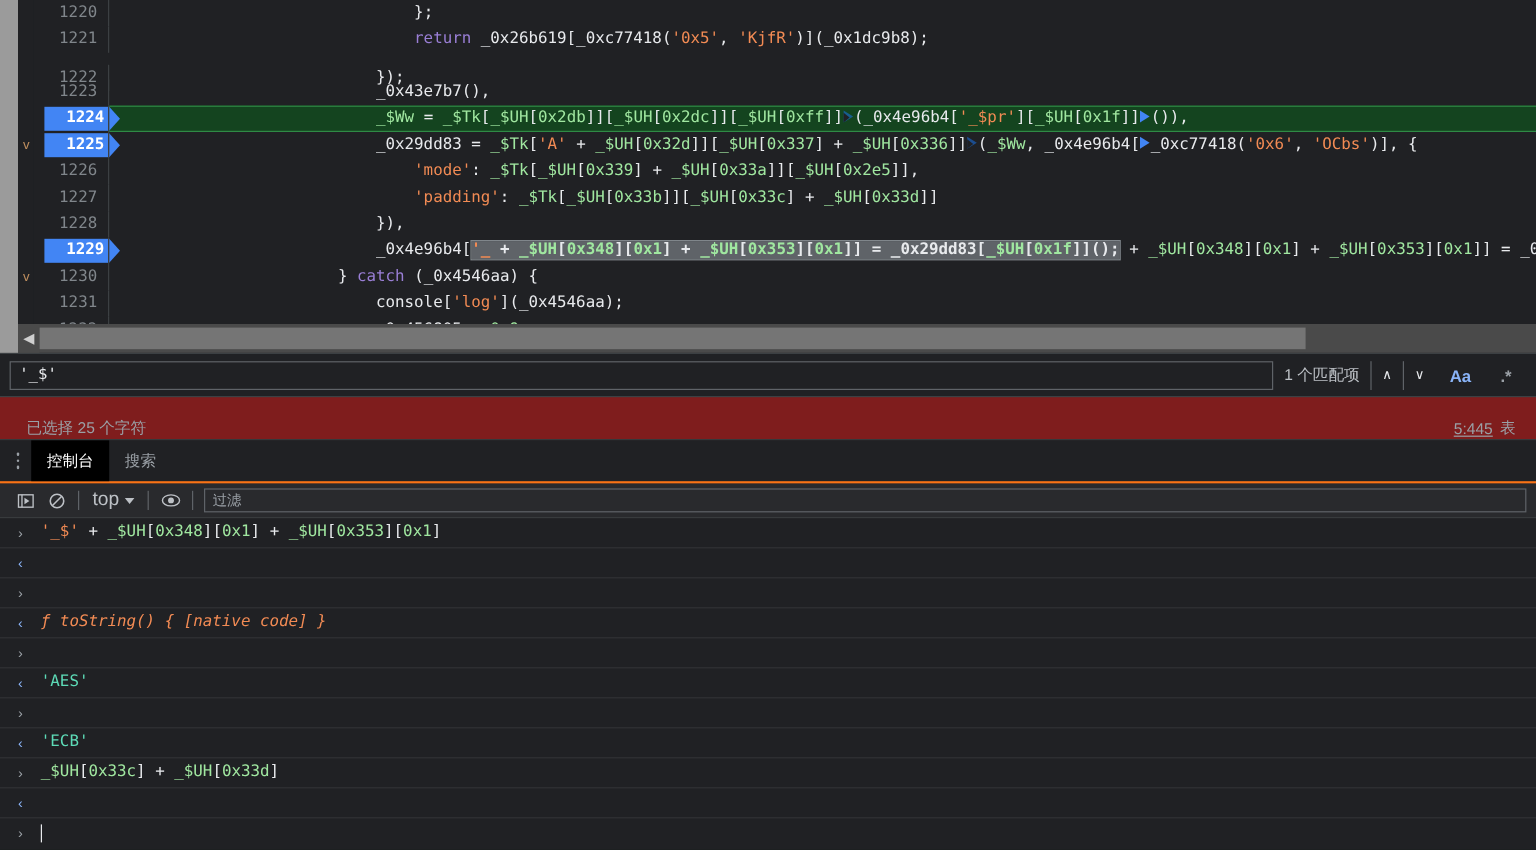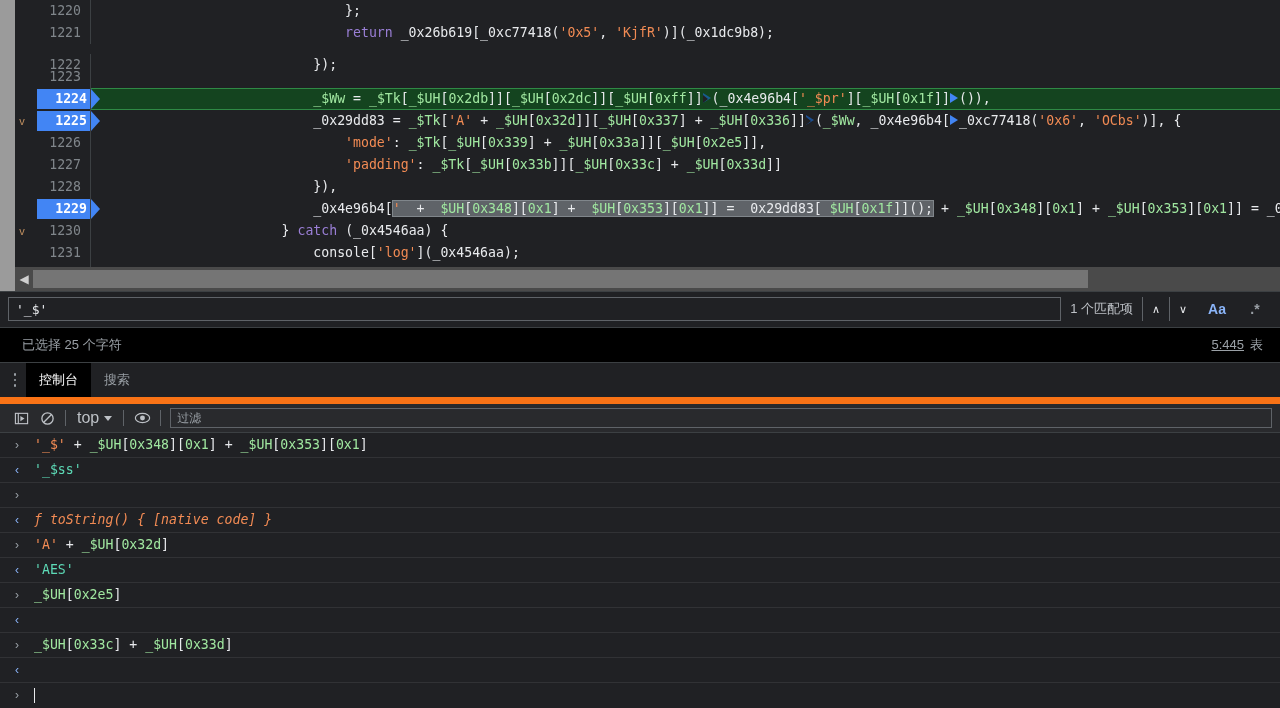--- a/index.html
+++ b/index.html
@@ -47,21 +47,21 @@
     background:#14441f;border-top:1px solid #2f8a45;border-bottom:1px solid #2f8a45;
     box-sizing:border-box;}
 
   
   .t-plain{color:#e8eaed;}
   .t-num{color:#a0e7a0;margin-top:32px;}
   .t-str{color:#f28b54;}
   .t-key{color:#9a7fd6;}
   .t-prop{color:#a0e7a0;}
   .t-id{color:#e8eaed;}
-  .sel-box{background:#5f6368;outline:1px solid #80868b;}
+  .sel-box{background:#5f6368;outline:1px solid #80868b;font-weight:bold;}
   .inline-bp{display:inline-block;width:9px;height:11px;position:relative;top:1px;margin:0 0px;}
   .inline-bp i{position:absolute;left:0;top:0;width:0;height:0;
     border-top:5.5px solid transparent;border-bottom:5.5px solid transparent;border-left:8px solid #4285f4;}
   .inline-bp.hollow i{border-left-color:transparent;}
   .inline-bp.hollow:before{content:"";position:absolute;left:0;top:0;width:0;height:0;
     border-top:5.5px solid transparent;border-bottom:5.5px solid transparent;border-left:8px solid #1a73e8;opacity:.55;}
   .inline-bp.hollow:after{content:"";position:absolute;left:0;top:1.6px;width:0;height:0;
     border-top:4px solid transparent;border-bottom:4px solid transparent;border-left:5.6px solid #202124;}
 
   
@@ -79,31 +79,31 @@
     display:flex;align-items:center;padding:0 7px;box-sizing:border-box;
     font-family:"DejaVu Sans Mono","Liberation Mono",monospace;font-size:13px;color:#e8eaed;}
   .match-count{color:#bdc1c6;font-size:13px;padding:0 9px;white-space:nowrap;}
   .nav-btn{width:26px;height:24px;border-left:1px solid #5f6368;display:flex;
     align-items:center;justify-content:center;color:#e8eaed;font-size:11px;}
   .opt-btn{width:34px;height:24px;display:flex;align-items:center;justify-content:center;
     color:#8ab4f8;font-size:14px;font-weight:bold;margin-left:4px;}
   .opt-btn.dim{color:#9aa0a6;}
 
   
-  .status-bar{height:36px;background:#000000;border-top:1px solid #3c4043;
-    display:flex;align-items:center;justify-content:space-between;
+  .status-bar{height:36px;background:#7f1d1d;border-top:1px solid #3c4043;
+    display:flex;align-items:flex-end;justify-content:space-between;
     padding:0 16px 0 22px;box-sizing:border-box;color:#9aa0a6;font-size:13px;}
   .status-right{display:flex;align-items:center;gap:6px;}
   .status-link{color:#9aa0a6;text-decoration:underline;font-size:13px;}
   .status-cut{color:#9aa0a6;font-size:13px;overflow:hidden;width:14px;white-space:nowrap;}
 
   
   .drawer{flex:1 1 auto;display:flex;flex-direction:column;background:#202124;border-top:1px solid #3c4043;}
   .drawer-tabs{height:34px;display:flex;align-items:flex-end;background:#202124;
-    border-bottom:7px solid #f97316;padding-left:4px;}
+    border-bottom:2px solid #f97316;padding-left:4px;}
   .kebab{width:22px;height:34px;display:flex;flex-direction:column;align-items:center;
     justify-content:center;gap:3px;}
   .kebab i{width:2.5px;height:2.5px;border-radius:50%;background:#9aa0a6;display:block;}
   .tab{height:34px;line-height:34px;padding:0 13px;font-size:13px;color:#9aa0a6;}
   .tab.active{background:#000;color:#fff;}
 
   .console-toolbar{height:28px;display:flex;align-items:center;background:#292a2d;
     border-bottom:1px solid #3c4043;padding-left:8px;}
   .tb-icon{width:26px;height:24px;display:flex;align-items:center;justify-content:center;color:#bdc1c6;}
   .tb-sep{width:1px;height:16px;background:#5f6368;margin:0 5px;}
@@ -136,21 +136,21 @@
       <div class="v-scroll-thumb"></div>
     </div>
     <div class="fold-col" id="fold-col">
         <div class="fold-marker" style="top: 110px;">v</div>
         <div class="fold-marker" style="top: 220px;">v</div>
       </div>
     <div class="code-area" id="code-area">
         <div class="code-row" style="top: 0px; position: absolute; left: 0px; right: 0px;"><div class="gutter">1220</div><div class="gutter-sep"></div><div class="code-text"><span class="t-plain">                                </span><span class="t-plain">}</span><span class="t-plain">;</span></div></div>
         <div class="code-row" style="top: 22px; position: absolute; left: 0px; right: 0px;"><div class="gutter">1221</div><div class="gutter-sep"></div><div class="code-text"><span class="t-plain">                                </span><span class="t-key">return</span><span class="t-plain"> </span><span class="t-id">_0x26b619</span><span class="t-plain">[</span><span class="t-id">_0xc77418</span><span class="t-plain">(</span><span class="t-str">'0x5'</span><span class="t-plain">,</span><span class="t-plain"> </span><span class="t-str">'KjfR'</span><span class="t-plain">)</span><span class="t-plain">]</span><span class="t-plain">(</span><span class="t-id">_0x1dc9b8</span><span class="t-plain">)</span><span class="t-plain">;</span></div></div>
         <div class="code-row" style="top: 44px; position: absolute; left: 0px; right: 0px; margin-top: 10px;"><div class="gutter">1222</div><div class="gutter-sep"></div><div class="code-text"><span class="t-plain">                            </span><span class="t-plain">}</span><span class="t-plain">)</span><span class="t-plain">;</span></div></div>
-        <div class="code-row" style="top: 66px; position: absolute; left: 0px; right: 0px;"><div class="gutter">1223</div><div class="gutter-sep"></div></div>
+        <div class="code-row" style="top: 66px; position: absolute; left: 0px; right: 0px;"><div class="gutter">1223</div><div class="gutter-sep"></div><div class="code-text"><span class="t-plain">                            </span><span class="t-id">_0x43e7b7</span><span class="t-plain">(</span><span class="t-plain">)</span><span class="t-plain">,</span></div></div>
         <div class="code-row" style="top: 88px; position: absolute; left: 0px; right: 0px;"><div class="exec-hl"></div><div class="bp"><div class="bp-shape"></div><div class="num">1224</div></div><div class="gutter-sep"></div><div class="code-text"><span class="t-plain">                            </span><span class="t-prop">_$Ww</span><span class="t-plain"> </span><span class="t-plain">=</span><span class="t-plain"> </span><span class="t-prop">_$Tk</span><span class="t-plain">[</span><span class="t-prop">_$UH</span><span class="t-plain">[</span><span class="t-num">0x2db</span><span class="t-plain">]</span><span class="t-plain">]</span><span class="t-plain">[</span><span class="t-prop">_$UH</span><span class="t-plain">[</span><span class="t-num">0x2dc</span><span class="t-plain">]</span><span class="t-plain">]</span><span class="t-plain">[</span><span class="t-prop">_$UH</span><span class="t-plain">[</span><span class="t-num">0xff</span><span class="t-plain">]</span><span class="t-plain">]</span><span class="inline-bp hollow"><i></i></span><span class="t-plain">(</span><span class="t-id">_0x4e96b4</span><span class="t-plain">[</span><span class="t-str">'_$pr'</span><span class="t-plain">]</span><span class="t-plain">[</span><span class="t-prop">_$UH</span><span class="t-plain">[</span><span class="t-num">0x1f</span><span class="t-plain">]</span><span class="t-plain">]</span><span class="inline-bp"><i></i></span><span class="t-plain">(</span><span class="t-plain">)</span><span class="t-plain">)</span><span class="t-plain">,</span></div></div>
         <div class="code-row" style="top: 110px; position: absolute; left: 0px; right: 0px;"><div class="bp"><div class="bp-shape"></div><div class="num">1225</div></div><div class="gutter-sep"></div><div class="code-text"><span class="t-plain">                            </span><span class="t-id">_0x29dd83</span><span class="t-plain"> </span><span class="t-plain">=</span><span class="t-plain"> </span><span class="t-prop">_$Tk</span><span class="t-plain">[</span><span class="t-str">'A'</span><span class="t-plain"> </span><span class="t-plain">+</span><span class="t-plain"> </span><span class="t-prop">_$UH</span><span class="t-plain">[</span><span class="t-num">0x32d</span><span class="t-plain">]</span><span class="t-plain">]</span><span class="t-plain">[</span><span class="t-prop">_$UH</span><span class="t-plain">[</span><span class="t-num">0x337</span><span class="t-plain">]</span><span class="t-plain"> </span><span class="t-plain">+</span><span class="t-plain"> </span><span class="t-prop">_$UH</span><span class="t-plain">[</span><span class="t-num">0x336</span><span class="t-plain">]</span><span class="t-plain">]</span><span class="inline-bp hollow"><i></i></span><span class="t-plain">(</span><span class="t-prop">_$Ww</span><span class="t-plain">,</span><span class="t-plain"> </span><span class="t-id">_0x4e96b4</span><span class="t-plain">[</span><span class="inline-bp"><i></i></span><span class="t-id">_0xc77418</span><span class="t-plain">(</span><span class="t-str">'0x6'</span><span class="t-plain">,</span><span class="t-plain"> </span><span class="t-str">'OCbs'</span><span class="t-plain">)</span><span class="t-plain">]</span><span class="t-plain">,</span><span class="t-plain"> </span><span class="t-plain">{</span></div></div>
         <div class="code-row" style="top: 132px; position: absolute; left: 0px; right: 0px;"><div class="gutter">1226</div><div class="gutter-sep"></div><div class="code-text"><span class="t-plain">                                </span><span class="t-str">'mode'</span><span class="t-plain">:</span><span class="t-plain"> </span><span class="t-prop">_$Tk</span><span class="t-plain">[</span><span class="t-prop">_$UH</span><span class="t-plain">[</span><span class="t-num">0x339</span><span class="t-plain">]</span><span class="t-plain"> </span><span class="t-plain">+</span><span class="t-plain"> </span><span class="t-prop">_$UH</span><span class="t-plain">[</span><span class="t-num">0x33a</span><span class="t-plain">]</span><span class="t-plain">]</span><span class="t-plain">[</span><span class="t-prop">_$UH</span><span class="t-plain">[</span><span class="t-num">0x2e5</span><span class="t-plain">]</span><span class="t-plain">]</span><span class="t-plain">,</span></div></div>
         <div class="code-row" style="top: 154px; position: absolute; left: 0px; right: 0px;"><div class="gutter">1227</div><div class="gutter-sep"></div><div class="code-text"><span class="t-plain">                                </span><span class="t-str">'padding'</span><span class="t-plain">:</span><span class="t-plain"> </span><span class="t-prop">_$Tk</span><span class="t-plain">[</span><span class="t-prop">_$UH</span><span class="t-plain">[</span><span class="t-num">0x33b</span><span class="t-plain">]</span><span class="t-plain">]</span><span class="t-plain">[</span><span class="t-prop">_$UH</span><span class="t-plain">[</span><span class="t-num">0x33c</span><span class="t-plain">]</span><span class="t-plain"> </span><span class="t-plain">+</span><span class="t-plain"> </span><span class="t-prop">_$UH</span><span class="t-plain">[</span><span class="t-num">0x33d</span><span class="t-plain">]</span><span class="t-plain">]</span></div></div>
         <div class="code-row" style="top: 176px; position: absolute; left: 0px; right: 0px;"><div class="gutter">1228</div><div class="gutter-sep"></div><div class="code-text"><span class="t-plain">                            </span><span class="t-plain">}</span><span class="t-plain">)</span><span class="t-plain">,</span></div></div>
         <div class="code-row" style="top: 198px; position: absolute; left: 0px; right: 0px;"><div class="bp"><div class="bp-shape"></div><div class="num">1229</div></div><div class="gutter-sep"></div><div class="code-text"><span class="t-plain">                            </span><span class="t-id">_0x4e96b4</span><span class="t-plain">[</span><span class="t-str sel-box">'_<span class="t-plain"> </span><span class="t-plain">+</span><span class="t-plain"> </span><span class="t-prop">_$UH</span><span class="t-plain">[</span><span class="t-num">0x348</span><span class="t-plain">]</span><span class="t-plain">[</span><span class="t-num">0x1</span><span class="t-plain">]</span><span class="t-plain"> </span><span class="t-plain">+</span><span class="t-plain"> </span><span class="t-prop">_$UH</span><span class="t-plain">[</span><span class="t-num">0x353</span><span class="t-plain">]</span><span class="t-plain">[</span><span class="t-num">0x1</span><span class="t-plain">]</span><span class="t-plain">]</span><span class="t-plain"> </span><span class="t-plain">=</span><span class="t-plain"> </span><span class="t-id">_0x29dd83</span><span class="t-plain">[</span><span class="t-prop">_$UH</span><span class="t-plain">[</span><span class="t-num">0x1f</span><span class="t-plain">]</span><span class="t-plain">]</span><span class="t-plain">(</span><span class="t-plain">)</span><span class="t-plain">;</span></span><span class="t-plain"> </span><span class="t-plain">+</span><span class="t-plain"> </span><span class="t-prop">_$UH</span><span class="t-plain">[</span><span class="t-num">0x348</span><span class="t-plain">]</span><span class="t-plain">[</span><span class="t-num">0x1</span><span class="t-plain">]</span><span class="t-plain"> </span><span class="t-plain">+</span><span class="t-plain"> </span><span class="t-prop">_$UH</span><span class="t-plain">[</span><span class="t-num">0x353</span><span class="t-plain">]</span><span class="t-plain">[</span><span class="t-num">0x1</span><span class="t-plain">]</span><span class="t-plain">]</span><span class="t-plain"> </span><span class="t-plain">=</span><span class="t-plain"> </span><span class="t-id">_0x29dd83</span></div></div>
         <div class="code-row" style="top: 220px; position: absolute; left: 0px; right: 0px;"><div class="gutter">1230</div><div class="gutter-sep"></div><div class="code-text"><span class="t-plain">                        </span><span class="t-plain">}</span><span class="t-plain"> </span><span class="t-key">catch</span><span class="t-plain"> </span><span class="t-plain">(</span><span class="t-id">_0x4546aa</span><span class="t-plain">)</span><span class="t-plain"> </span><span class="t-plain">{</span></div></div>
         <div class="code-row" style="top: 242px; position: absolute; left: 0px; right: 0px;"><div class="gutter">1231</div><div class="gutter-sep"></div><div class="code-text"><span class="t-plain">                            </span><span class="t-id">console</span><span class="t-plain">[</span><span class="t-str">'log'</span><span class="t-plain">]</span><span class="t-plain">(</span><span class="t-id">_0x4546aa</span><span class="t-plain">)</span><span class="t-plain">;</span></div></div>
         <div class="code-row" style="top: 264px; position: absolute; left: 0px; right: 0px;"><div class="gutter">1232</div><div class="gutter-sep"></div><div class="code-text"><span class="t-plain">                            </span><span class="t-id">_0x456805</span><span class="t-plain"> </span><span class="t-plain">=</span><span class="t-plain"> </span><span class="t-num">0x9a</span><span class="t-plain">;</span></div></div>
       </div>
@@ -226,43 +226,41 @@
       </div>
     </div>
 
     <div class="console-log" id="console-log">
         <div class="log-row">
           <div class="log-marker m-in">›</div>
           <div class="log-text"><span class="t-str">'_$'</span><span class="t-plain"> </span><span class="t-plain">+</span><span class="t-plain"> </span><span class="t-prop">_$UH</span><span class="t-plain">[</span><span class="t-num">0x348</span><span class="t-plain">]</span><span class="t-plain">[</span><span class="t-num">0x1</span><span class="t-plain">]</span><span class="t-plain"> </span><span class="t-plain">+</span><span class="t-plain"> </span><span class="t-prop">_$UH</span><span class="t-plain">[</span><span class="t-num">0x353</span><span class="t-plain">]</span><span class="t-plain">[</span><span class="t-num">0x1</span><span class="t-plain">]</span></div>
         </div>
         <div class="log-row">
           <div class="log-marker m-out">‹</div>
-          <div class="log-text"><span class="o-str">'_$ss'</span></div>
         </div>
         <div class="log-row">
           <div class="log-marker m-in">›</div>
         </div>
         <div class="log-row">
           <div class="log-marker m-out">‹</div>
           <div class="log-text"><span class="o-fn">ƒ toString() { [native code] }</span></div>
         </div>
         <div class="log-row">
           <div class="log-marker m-in">›</div>
-          <div class="log-text"><span class="t-str">'A'</span><span class="t-plain"> </span><span class="t-plain">+</span><span class="t-plain"> </span><span class="t-prop">_$UH</span><span class="t-plain">[</span><span class="t-num">0x32d</span><span class="t-plain">]</span></div>
         </div>
         <div class="log-row">
           <div class="log-marker m-out">‹</div>
           <div class="log-text"><span class="o-str">'AES'</span></div>
         </div>
         <div class="log-row">
           <div class="log-marker m-in">›</div>
-          <div class="log-text"><span class="t-prop">_$UH</span><span class="t-plain">[</span><span class="t-num">0x2e5</span><span class="t-plain">]</span></div>
-        </div>
-        <div class="log-row">
-          <div class="log-marker m-out">‹</div>
+        </div>
+        <div class="log-row">
+          <div class="log-marker m-out">‹</div>
+          <div class="log-text"><span class="o-str">'ECB'</span></div>
         </div>
         <div class="log-row">
           <div class="log-marker m-in">›</div>
           <div class="log-text"><span class="t-prop">_$UH</span><span class="t-plain">[</span><span class="t-num">0x33c</span><span class="t-plain">]</span><span class="t-plain"> </span><span class="t-plain">+</span><span class="t-plain"> </span><span class="t-prop">_$UH</span><span class="t-plain">[</span><span class="t-num">0x33d</span><span class="t-plain">]</span></div>
         </div>
         <div class="log-row">
           <div class="log-marker m-out">‹</div>
         </div>
         <div class="log-row input-row">
           <div class="log-marker m-in">›</div>

